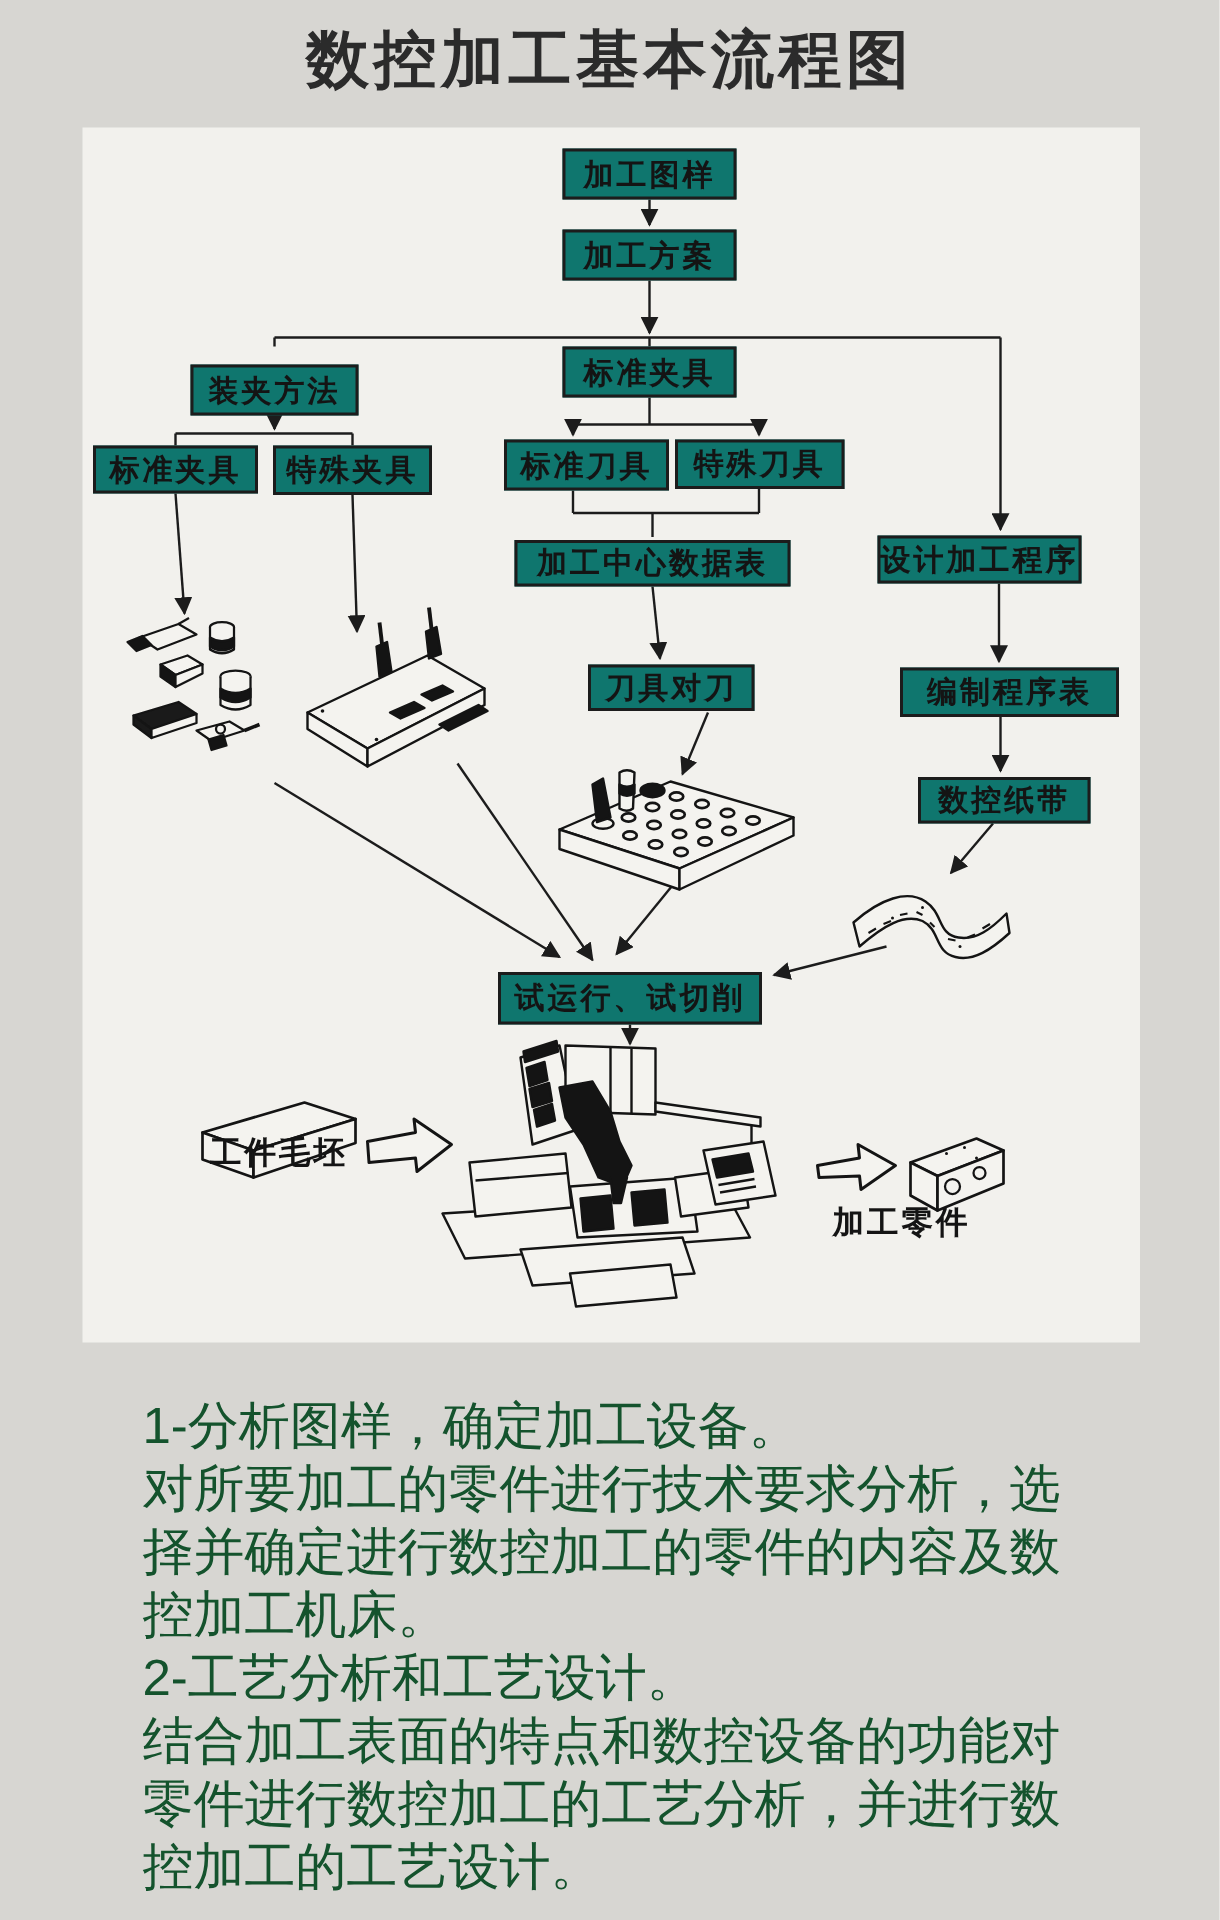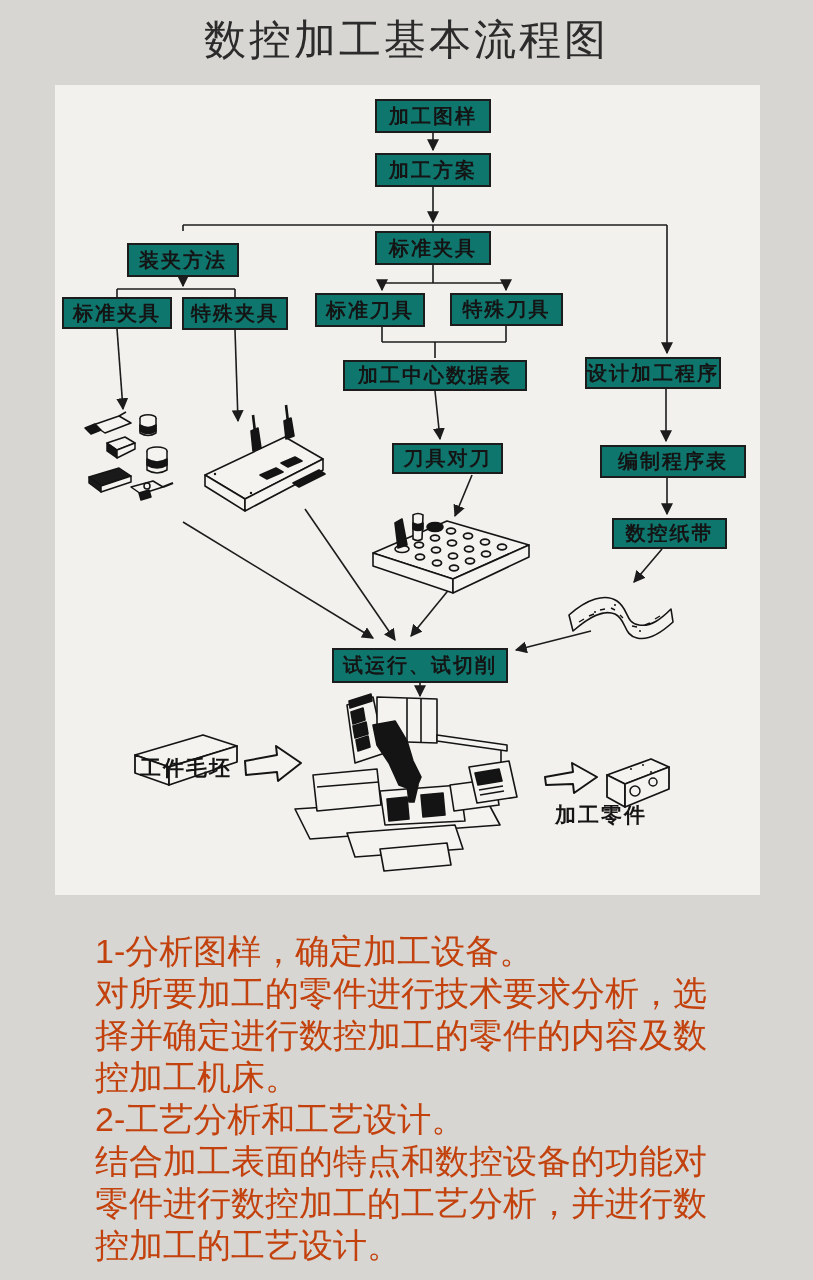--- a/index.html
+++ b/index.html
@@ -6,21 +6,21 @@
   .page{
     position:relative;
     width:813px;height:1280px;
     background:#d7d6d2;
     overflow:hidden;
     font-family:"Liberation Sans","DejaVu Sans",sans-serif;
   }
   .title{
     position:absolute;left:0;top:12px;width:813px;
     text-align:center;
-    font-size:42px;font-weight:400;color:#2b2b2b;
+    font-size:42px;font-weight:700;color:#2b2b2b;
     letter-spacing:3px;
   }
   .panel{
     position:absolute;left:55px;top:85px;width:705px;height:810px;
     background:#f2f1ed;
   }
   .panel svg{position:absolute;left:0;top:0;}
   .node{
     position:absolute;box-sizing:border-box;
     display:flex;align-items:center;justify-content:center;
@@ -30,21 +30,21 @@
     letter-spacing:2px;white-space:nowrap;
   }
   .caption{
     position:absolute;
     font-family:"Liberation Serif","DejaVu Serif",serif;
     font-size:21px;font-weight:600;color:#141414;
     letter-spacing:2px;white-space:nowrap;
   }
   .notes{
     position:absolute;left:95px;top:930px;width:680px;
-    color:#c2410c;
+    color:#14532d;
   }
   .note-line{
     font-size:34px;line-height:42px;letter-spacing:0;
     white-space:nowrap;
   }
 </style>
 </head>
 <body>
 
 <div class="page">
@@ -227,21 +227,21 @@
         <circle cx="596" cy="687" r="1" fill="#141414" stroke="none"></circle>
       </g>
     </svg>
 
     <div class="node" style="left:320px;top:14px;width:116px;height:34px">加工图样</div>
     <div class="node" style="left:320px;top:68px;width:116px;height:34px">加工方案</div>
     <div class="node" style="left:72px;top:158px;width:112px;height:34px">装夹方法</div>
     <div class="node" style="left:320px;top:146px;width:116px;height:34px">标准夹具</div>
     <div class="node" style="left:7px;top:212px;width:110px;height:32px">标准夹具</div>
     <div class="node" style="left:127px;top:212px;width:106px;height:33px">特殊夹具</div>
-    <div class="node" style="left:260px;top:208px;width:110px;height:34px">标准刀具</div>
+    <div class="node" style="left:281px;top:208px;width:110px;height:34px">标准刀具</div>
     <div class="node" style="left:395px;top:208px;width:113px;height:33px">特殊刀具</div>
     <div class="node" style="left:288px;top:275px;width:184px;height:31px">加工中心数据表</div>
     <div class="node" style="left:337px;top:358px;width:111px;height:31px">刀具对刀</div>
     <div class="node" style="left:530px;top:272px;width:136px;height:32px">设计加工程序</div>
     <div class="node" style="left:545px;top:360px;width:146px;height:33px">编制程序表</div>
     <div class="node" style="left:557px;top:433px;width:115px;height:31px">数控纸带</div>
     <div class="node" style="left:277px;top:563px;width:176px;height:35px">试运行、试切削</div>
 
     <div class="caption" style="left:85px;top:669px;">工件毛坯</div>
     <div class="caption" style="left:500px;top:716px;">加工零件</div>

